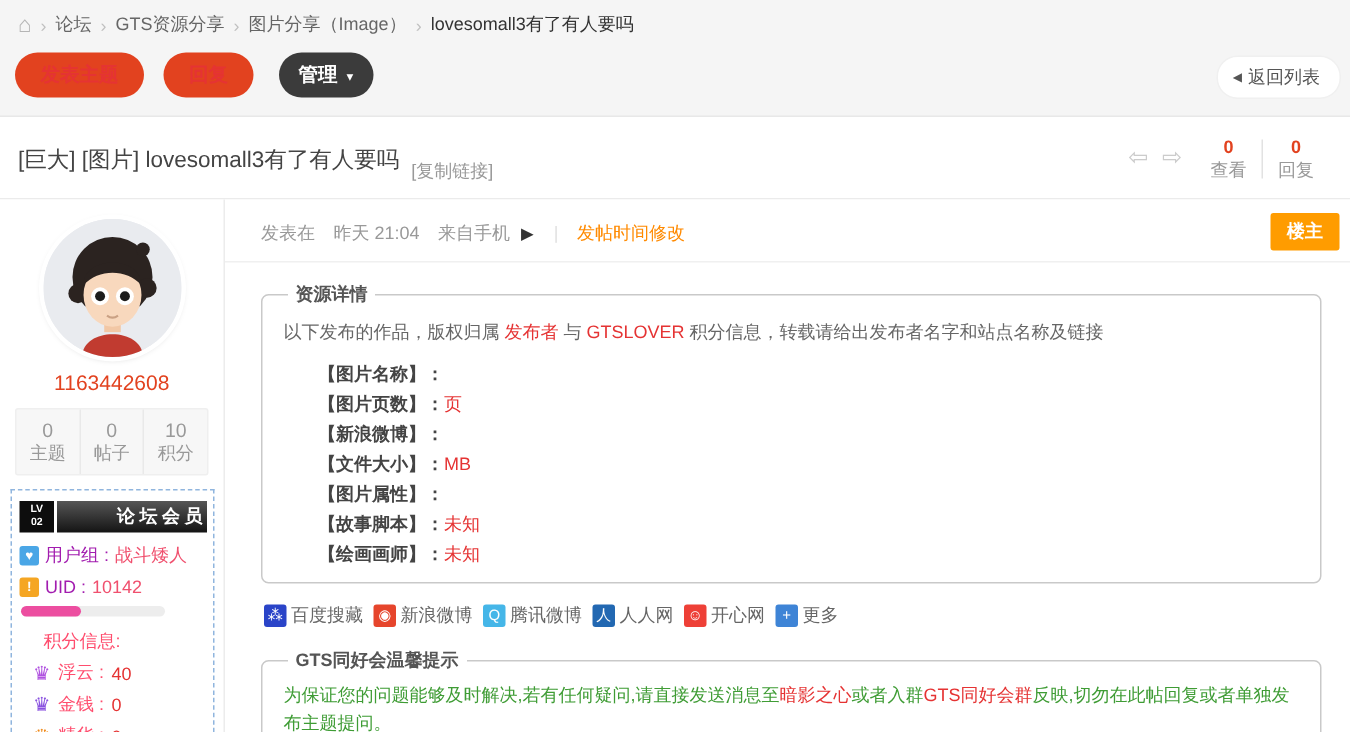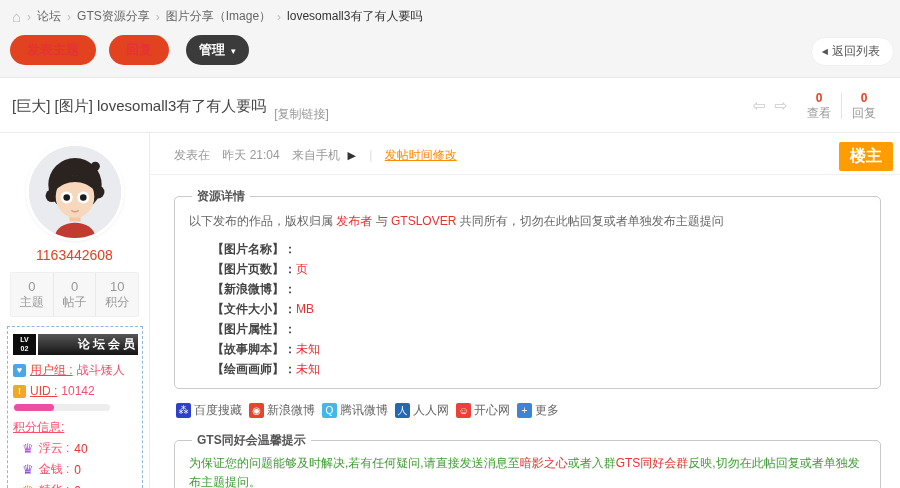--- a/index.html
+++ b/index.html
@@ -59,44 +59,44 @@
   .statcell b { display:block; color:#999; font-weight:normal; font-size:13px; }
   .statcell span { color:#999; font-size:12px; }
 
   .panel { margin:9px 6px 0 7px; border:1px dashed #90b5de; padding:7px 4px 4px 5px; text-align:left; }
   .lvrow { display:flex; margin-bottom:7px; }
   .lvbox { width:23px; height:21px; background:#0d0d0d; color:#fff; font-size:7px; font-weight:bold;
            display:flex; flex-direction:column; align-items:center; justify-content:center; line-height:1.2; }
   .lvbar { flex:1; margin-left:2px; background:linear-gradient(#565656,#141414); color:#fff;
            font-size:12px; font-weight:bold; text-align:right; line-height:21px; letter-spacing:3px; }
   .prow { margin:5px 0; display:flex; align-items:center; gap:4px; }
-  .prow .lbl { color:#ef4444;text-decoration:underline; }
+  .prow .lbl { color:#a21caf; }
   .prow .val { color:#f0506e; }
   .boxicon { width:13px; height:13px; border-radius:2px; color:#fff; font-size:9px; line-height:13px;
              text-align:center; flex-shrink:0; display:inline-block; font-weight:bold; }
   .ic-heart { background:#4aa6e6; }
   .ic-uid { background:#f5a623; }
   .progress { width:96px; height:7px; background:#ededed; border-radius:4px; margin:6px 0 8px 1px; }
   .progress .fill { width:42%; height:100%; background:#ec4ea0; border-radius:4px; }
-  .ptitle { color:#ff4d6e; margin:8px 0 4px;text-decoration:underline; }
+  .ptitle { color:#ff4d6e; margin:8px 16px 4px; }
   .crow { margin:4px 0 4px 9px; display:flex; align-items:center; gap:5px; }
   .crow .lbl { color:#ff4d6e; }
   .crow .val { color:#e53333; }
   .crown { font-size:13px; line-height:1; }
   .c-purple { color:#b052e0; } .c-violet { color:#8a52e0; } .c-gold { color:#f08c1e; }
 
   
   .main { flex:1; position:relative; padding:0 14px 0 24px; }
   .meta { margin:0 -14px 0 -24px; padding:14px 14px 10px 24px; color:#999; border-bottom:1px solid #f0f0f0; }
   .meta .sp { margin-right:9px; }
   .from-arrow { color:#333; margin:0 10px 0 4px; font-size:11px; }
   .mdiv { color:#e0e0e0; margin-right:9px; }
-  .edit-link { color:#ff8a00;text-decoration:underline; }
+  .edit-link { color:#ff8a00; }
   .lz-badge { position:absolute; top:9px; right:7px; background:#ff9c00; color:#fff;
-              font-size:16px; font-weight:bold; padding:4px 11px; border-radius:2px; }
+              font-size:12px; font-weight:bold; padding:4px 11px; border-radius:2px; }
 
   fieldset { margin:13px 5px 0 0; border:1px solid #c9c9c9; border-radius:5px; padding:0 14px 8px; }
   legend { font-size:12px; font-weight:bold; color:#555; padding:0 5px; margin-left:3px; }
   .copyline { margin:8px 0 10px; color:#666; }
   .red { color:#e53333; }
   .frow { margin:2px 0; line-height:1.5; }
   .flabel { font-weight:bold; color:#444;margin-left:23px; }
   .fval { color:#e53333; }
 
   .sharerow { display:flex; align-items:center; margin:13px 0 0 2px; color:#666; }
@@ -242,21 +242,21 @@
         <span class="sp">昨天 21:04</span>
         <span>来自手机</span>
         <span class="from-arrow">▶</span>
         <span class="mdiv">|</span>
         <a class="edit-link">发帖时间修改</a>
       </div>
       <div class="lz-badge">楼主</div>
 
       <fieldset>
         <legend>资源详情</legend>
-        <div class="copyline"><span>以下发布的作品，版权归属 </span><span class="red">发布者</span><span> 与 </span><span class="red">GTSLOVER</span><span> 共同所有，切勿在此帖回复或者单独发布主题提问</span></div>
+        <div class="copyline"><span>以下发布的作品，版权归属 </span><span class="red">发布者</span><span> 与 </span><span class="red">GTSLOVER</span><span> 积分信息，转载请给出发布者名字和站点名称及链接</span></div>
         <div class="frow"><span class="flabel">【图片名称】：</span><span class="fval"></span></div>
         <div class="frow"><span class="flabel">【图片页数】：</span><span class="fval">页</span></div>
         <div class="frow"><span class="flabel">【新浪微博】：</span><span class="fval"></span></div>
         <div class="frow"><span class="flabel">【文件大小】：</span><span class="fval">MB</span></div>
         <div class="frow"><span class="flabel">【图片属性】：</span><span class="fval"></span></div>
         <div class="frow"><span class="flabel">【故事脚本】：</span><span class="fval">未知</span></div>
         <div class="frow"><span class="flabel">【绘画画师】：</span><span class="fval">未知</span></div>
       </fieldset>
 
       <div class="sharerow">

